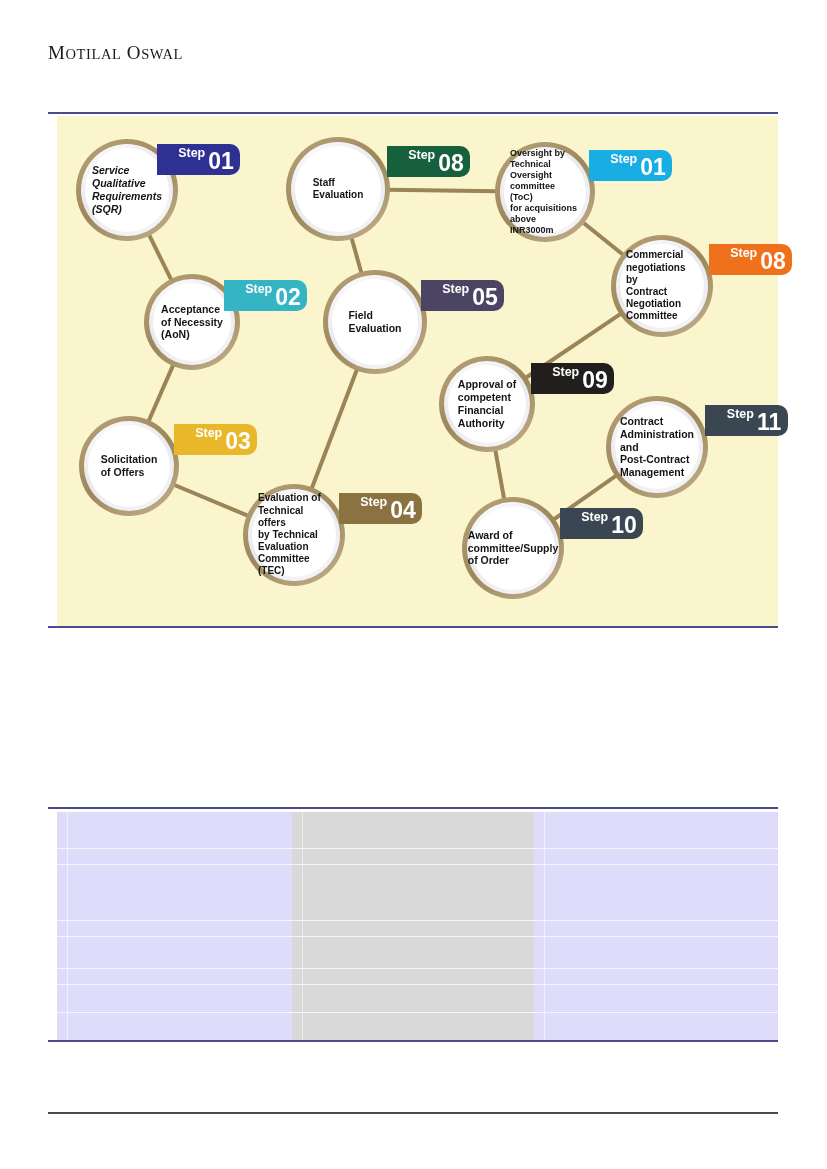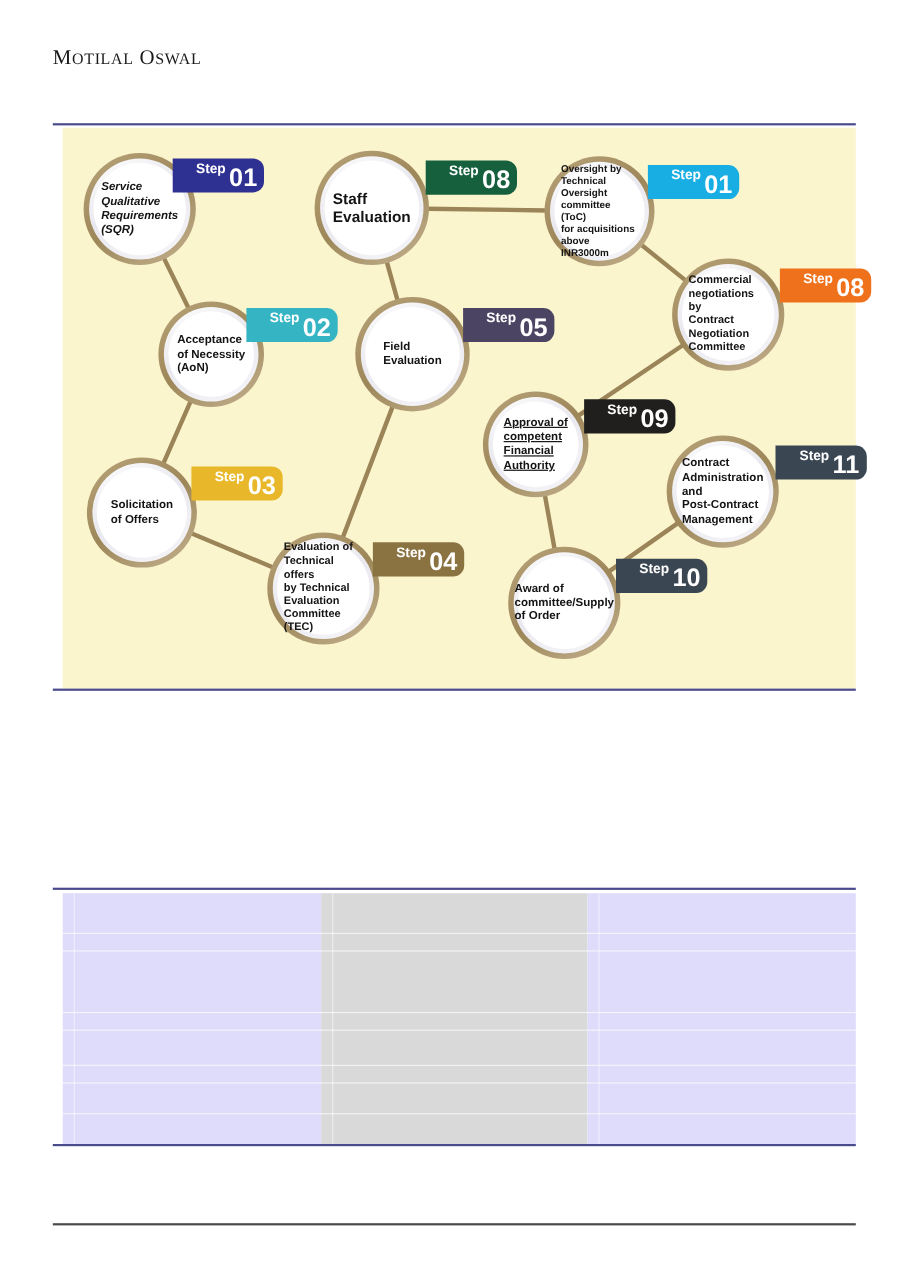--- a/index.html
+++ b/index.html
@@ -301,21 +301,21 @@
           </div>
         </div>
         <div class="badge" style="left: 364px; top: 164px; width: 83px; background: rgb(76, 68, 99);">
           <span class="w-step">Step</span>
           <span class="w-num">05</span>
         </div>
         <div class="node" style="left: 281px; top: 73px;">
           <div class="node-circle" style="width: 104px; height: 104px;">
             <div class="node-ring">
               <div class="node-inner">
-                <div class="node-label" style="font-size: 14px;">Staff
+                <div class="node-label" style="font-size: 10px;">Staff
 Evaluation</div>
               </div>
             </div>
           </div>
         </div>
         <div class="badge" style="left: 330px; top: 30px; width: 83px; background: rgb(22, 96, 62);">
           <span class="w-step">Step</span>
           <span class="w-num">08</span>
         </div>
         <div class="node" style="left: 488px; top: 76px;">
@@ -347,21 +347,21 @@
 Committee</div>
               </div>
             </div>
           </div>
         </div>
         <div class="badge" style="left: 652px; top: 128px; width: 83px; background: rgb(240, 113, 27);">
           <span class="w-step">Step</span>
           <span class="w-num">08</span>
         </div>
         <div class="node" style="left: 430px; top: 288px;">
-          <div class="node-circle" style="width: 96px; height: 96px; text-decoration: underline;">
+          <div class="node-circle" style="width: 96px; height: 96px;">
             <div class="node-ring">
               <div class="node-inner">
                 <div class="node-label" style="font-size: 10.5px;">Approval of
 competent
 Financial
 Authority</div>
               </div>
             </div>
           </div>
         </div>

